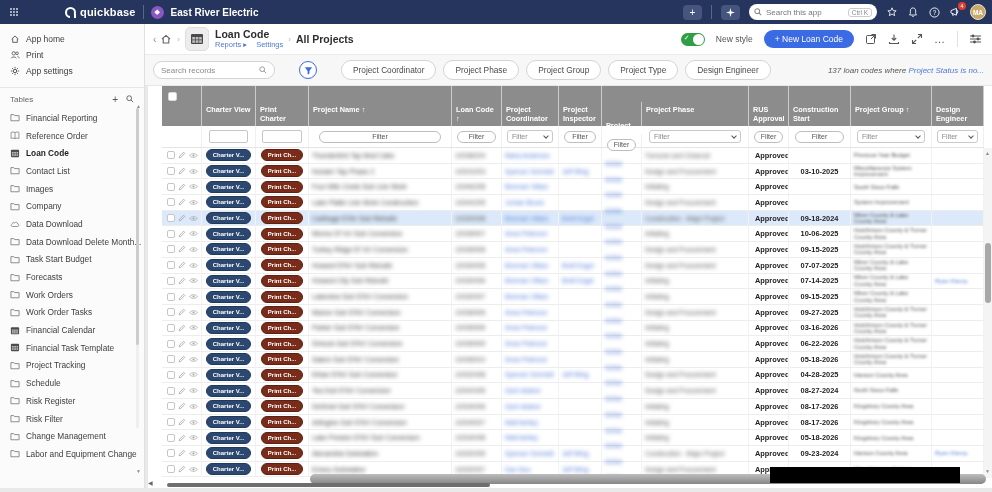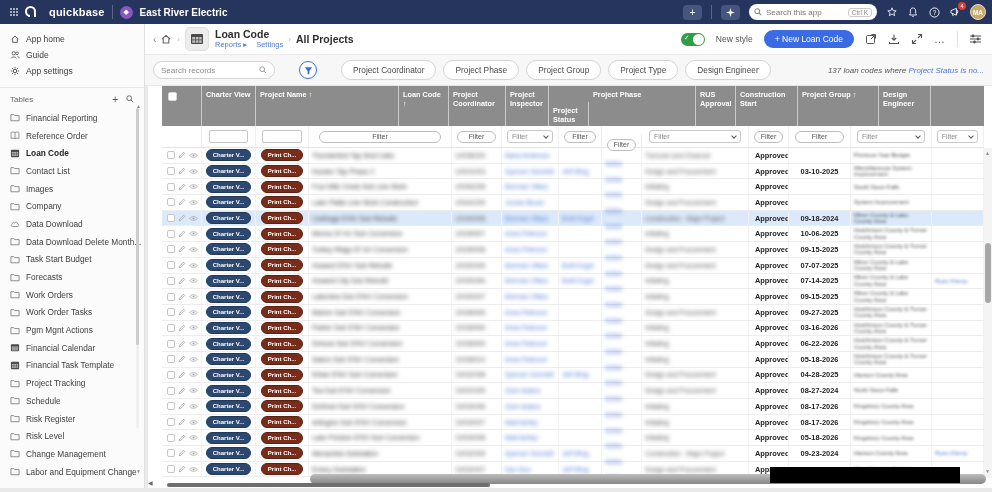--- a/index.html
+++ b/index.html
@@ -5,21 +5,21 @@
   * { margin:0; padding:0; box-sizing:border-box; }
   html,body { width:992px; height:492px; overflow:hidden; background:#e9e9e9;
     font-family:"Liberation Sans", sans-serif; }
   #app { position:relative; width:992px; height:492px; background:#e9e9e9; }
 
   
   .topbar { position:absolute; left:0; top:0; width:992px; height:24px; background:#25355e;
     display:flex; align-items:center; padding:0 6px; gap:7px; color:#fff; z-index:30; }
   .gridicon { display:grid; grid-template-columns:repeat(3,2px); grid-gap:1px; margin-left:4px; cursor:pointer;}
   .gridicon i { width:2px; height:2px; background:#cfd6e4; border-radius:1px; }
-  .qb-logo { display:flex; gap:13px; }
+  .qb-logo { display:flex; align-items:center; gap:4px;margin-left:40px; }
   .qb-mark { width:11px; height:11px; border:2px solid #fff; border-radius:50%; position:relative; }
   .qb-mark::after { content:""; position:absolute; right:-2px; bottom:-2px; width:4px; height:4px; background:#25355e; border-right:2px solid #fff; }
   .qb-word { font-size:11px; font-weight:bold; letter-spacing:.2px; }
   .tb-divider { width:1px; height:14px; background:rgba(255,255,255,.25); }
   .app-badge { width:13px; height:13px; border-radius:50%; background:#8a56c2; display:flex; align-items:center; justify-content:center; font-size:7px; color:#fff; }
   .app-name { font-size:10px; font-weight:bold; }
   .tb-right { margin-left:auto; display:flex; align-items:center; gap:9px; }
   .tb-btn { width:19px; height:15px; background:#46557e; border-radius:4px; display:flex; align-items:center; justify-content:center; font-size:10px; color:#fff; cursor:pointer; }
   .searchbox { width:128px; height:16px; background:#fff; border-radius:9px; display:flex; align-items:center; padding:0 5px; gap:4px; color:#777; }
   .searchbox .ph { font-size:8px; flex:1; white-space:nowrap; }
@@ -79,21 +79,21 @@
   .chip { background:#fff; border:1px solid #d4d4d4; border-radius:11px; font-size:8.3px; color:#4a4a4a;
     padding:4px 11px; cursor:pointer; white-space:nowrap; }
   .count-wrap { margin-left:auto; font-size:8px; color:#555; white-space:nowrap;font-style:italic; }
   .count-wrap .lnk { color:#4f79d6; cursor:pointer; }
 
   
   .gridwrap { position:absolute; left:148px; top:86px; width:844px; height:402px; background:#fff; overflow:hidden; z-index:10;}
   .grid { position:absolute; left:14px; top:0; width:822px; }
   .hrow { display:flex; background:#8c8c8c; height:40px; }
   .hc { border-right:1px solid rgba(255,255,255,.55); color:#fff; font-size:7.3px; font-weight:bold;
-    padding:5px 4px; line-height:1.2; overflow:hidden; cursor:pointer; }
+    padding:20px 4px; line-height:1.2; overflow:hidden; cursor:pointer; }
   .hc .arrow { font-weight:normal; }
   .hcb { display:flex; align-items:flex-start; justify-content:flex-start; padding:6px; }
   .hcheck { width:9px; height:9px; background:#fff; border-radius:2px; border:1px solid #d9d9d9; cursor:pointer; }
   .frow { display:flex; height:22px; background:#fff; border-bottom:1px solid #e4e4e4; align-items:center; }
   .fc { border-right:1px solid #f0f0f0; height:100%; display:flex; align-items:center; justify-content:center; padding:0 3px; }
   .fbox { width:85%; height:13px; border:1px solid #c6c6c6; border-radius:2px; background:#fff; cursor:text; }
   .fpill { width:90%; border:1px solid #bdbdbd; border-radius:8px; font-size:7px; color:#555; text-align:center;
     padding:1.5px 0; cursor:pointer; background:#fff; }
   .fsel { width:92%; border:1px solid #c9c9c9; border-radius:3px; font-size:7px; color:#8a8a8a; background:#fff;
     padding:2px 4px; display:flex; align-items:center; justify-content:space-between; cursor:pointer; }
@@ -218,21 +218,21 @@
         </div>
         <div class="sitem">
           <span style="display: flex;">
             <svg width="10" height="10" viewBox="0 0 12 12">
               <circle cx="4.5" cy="4" r="2" fill="none" stroke="#555" stroke-width="1"></circle>
               <path d="M1.5 10 C1.5 7.8 7.5 7.8 7.5 10" fill="none" stroke="#555" stroke-width="1"></path>
               <circle cx="8.5" cy="4" r="1.6" fill="none" stroke="#555" stroke-width="1"></circle>
               <path d="M9 7.6 C10.5 8 10.8 9 10.8 10" fill="none" stroke="#555" stroke-width="1"></path>
             </svg>
           </span>
-          <span>Guide</span>
+          <span>Print</span>
         </div>
         <div class="sitem">
           <span style="display: flex;">
             <svg width="10" height="10" viewBox="0 0 12 12">
               <circle cx="6" cy="6" r="2" fill="none" stroke="#555" stroke-width="1.1"></circle>
               <path d="M6 1 L6 3 M6 9 L6 11 M1 6 L3 6 M9 6 L11 6 M2.5 2.5 L4 4 M8 8 L9.5 9.5 M9.5 2.5 L8 4 M4 8 L2.5 9.5" stroke="#555" stroke-width="1.1"></path>
             </svg>
           </span>
           <span>App settings</span>
         </div>
@@ -347,28 +347,20 @@
           <span style="display: flex;">
             <svg width="10" height="9" viewBox="0 0 12 11">
               <path d="M1 2 L4.5 2 L5.5 3.2 L11 3.2 L11 9.5 L1 9.5 Z" fill="none" stroke="#777" stroke-width="1"></path>
             </svg>
           </span>
           <span>Work Order Tasks</span>
         </div>
         <div class="titem">
           <span style="display: flex;">
             <svg width="10" height="9" viewBox="0 0 12 11">
-              <path d="M1 2 L4.5 2 L5.5 3.2 L11 3.2 L11 9.5 L1 9.5 Z" fill="none" stroke="#777" stroke-width="1"></path>
-            </svg>
-          </span>
-          <span>Pgm Mgnt Actions</span>
-        </div>
-        <div class="titem">
-          <span style="display: flex;">
-            <svg width="10" height="9" viewBox="0 0 12 11">
               <rect x="1" y="1.6" width="10" height="8.6" rx="1" fill="#4a4a4a"></rect>
               <rect x="2.2" y="4.2" width="7.6" height="5" fill="#bbb"></rect>
               <line x1="3.8" y1="4.2" x2="3.8" y2="9.2" stroke="#4a4a4a" stroke-width="0.7"></line>
               <line x1="6.2" y1="4.2" x2="6.2" y2="9.2" stroke="#4a4a4a" stroke-width="0.7"></line>
               <line x1="8.4" y1="4.2" x2="8.4" y2="9.2" stroke="#4a4a4a" stroke-width="0.7"></line>
             </svg>
           </span>
           <span>Financial Calendar</span>
         </div>
         <div class="titem">
@@ -408,21 +400,21 @@
             </svg>
           </span>
           <span>Risk Register</span>
         </div>
         <div class="titem">
           <span style="display: flex;">
             <svg width="10" height="9" viewBox="0 0 12 11">
               <path d="M1 2 L4.5 2 L5.5 3.2 L11 3.2 L11 9.5 L1 9.5 Z" fill="none" stroke="#777" stroke-width="1"></path>
             </svg>
           </span>
-          <span>Risk Level</span>
+          <span>Risk Filter</span>
         </div>
         <div class="titem">
           <span style="display: flex;">
             <svg width="10" height="9" viewBox="0 0 12 11">
               <path d="M1 2 L4.5 2 L5.5 3.2 L11 3.2 L11 9.5 L1 9.5 Z" fill="none" stroke="#777" stroke-width="1"></path>
             </svg>
           </span>
           <span>Change Management</span>
         </div>
         <div class="titem">
@@ -533,20 +525,21 @@
     </span>
   </div>
 
   <div class="gridwrap">
     <div class="grid">
       <div class="hrow">
           <div class="hc w0 hcb">
             <span class="hcheck"></span>
           </div>
           <div class="hc w1"><span>Charter View</span></div>
+          <div class="hc w2"><span>Print Charter</span></div>
           <div class="hc w3"><span>Project Name </span><span class="arrow">↑</span></div>
           <div class="hc w4"><span>Loan Code </span><span class="arrow">↑</span></div>
           <div class="hc w5"><span>Project Coordinator</span></div>
           <div class="hc w6"><span>Project Inspector</span></div>
           <div class="hc w7"><span>Project Status</span></div>
           <div class="hc w8"><span>Project Phase</span></div>
           <div class="hc w9"><span>RUS Approval</span></div>
           <div class="hc w10"><span>Construction Start</span></div>
           <div class="hc w11"><span>Project Group </span><span class="arrow">↑</span></div>
           <div class="hc w12"><span>Design Engineer</span></div>

